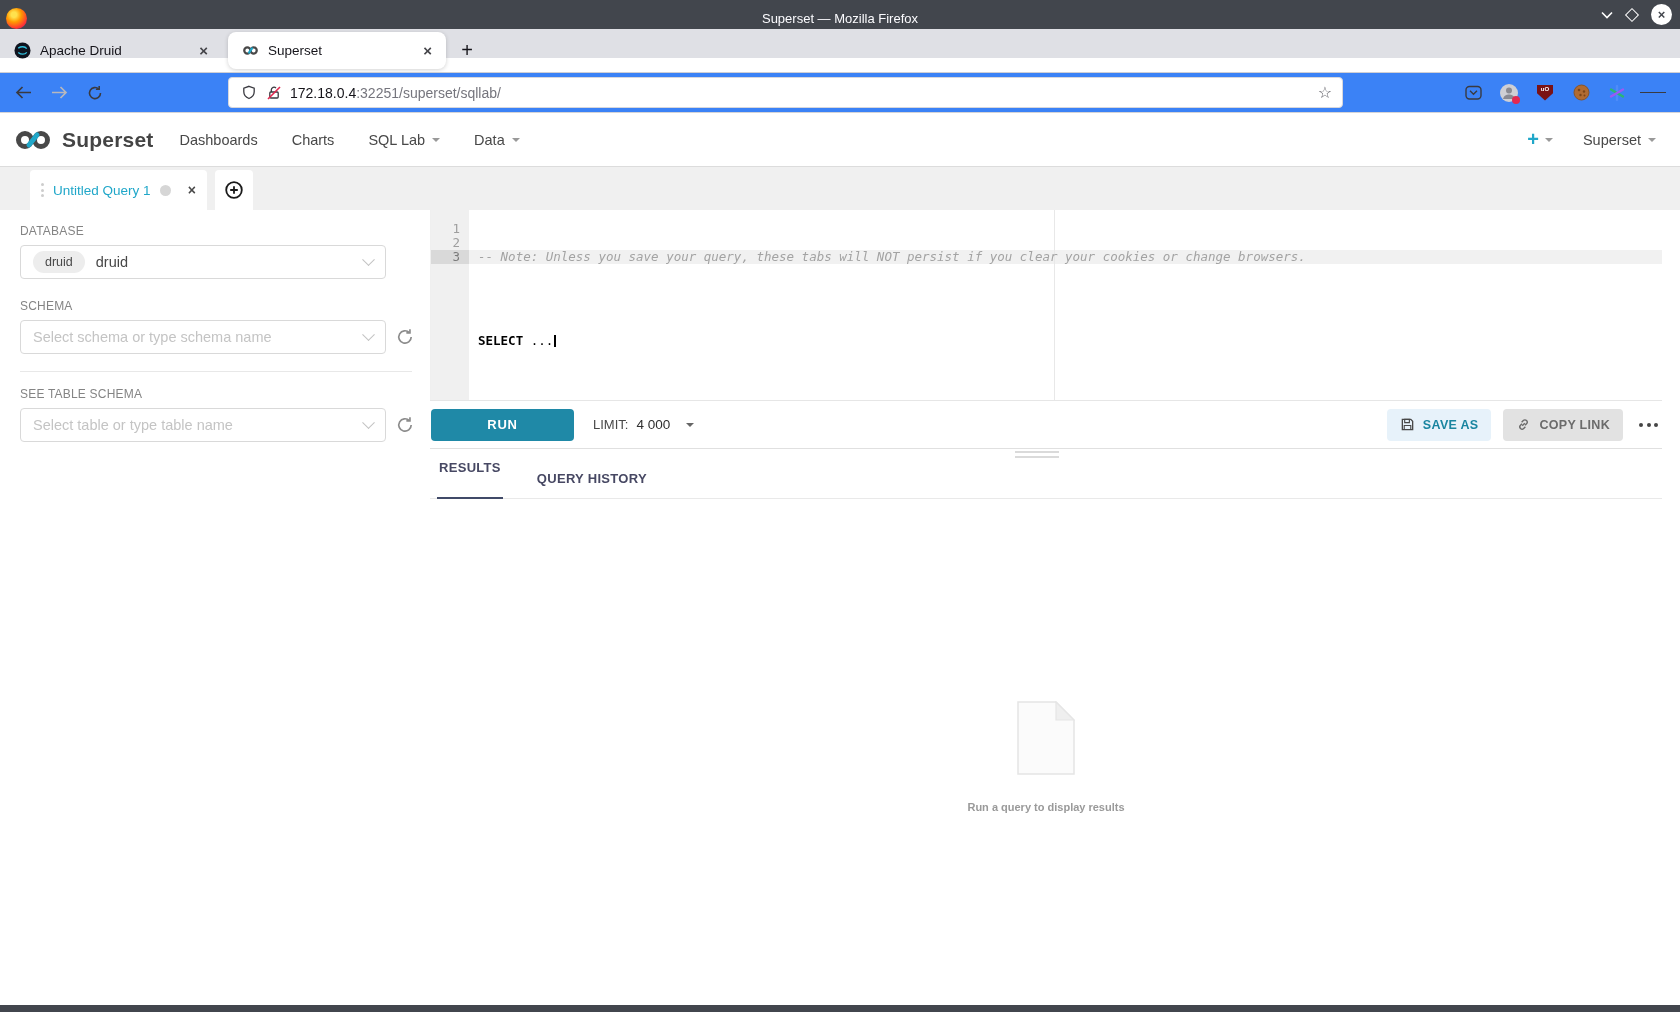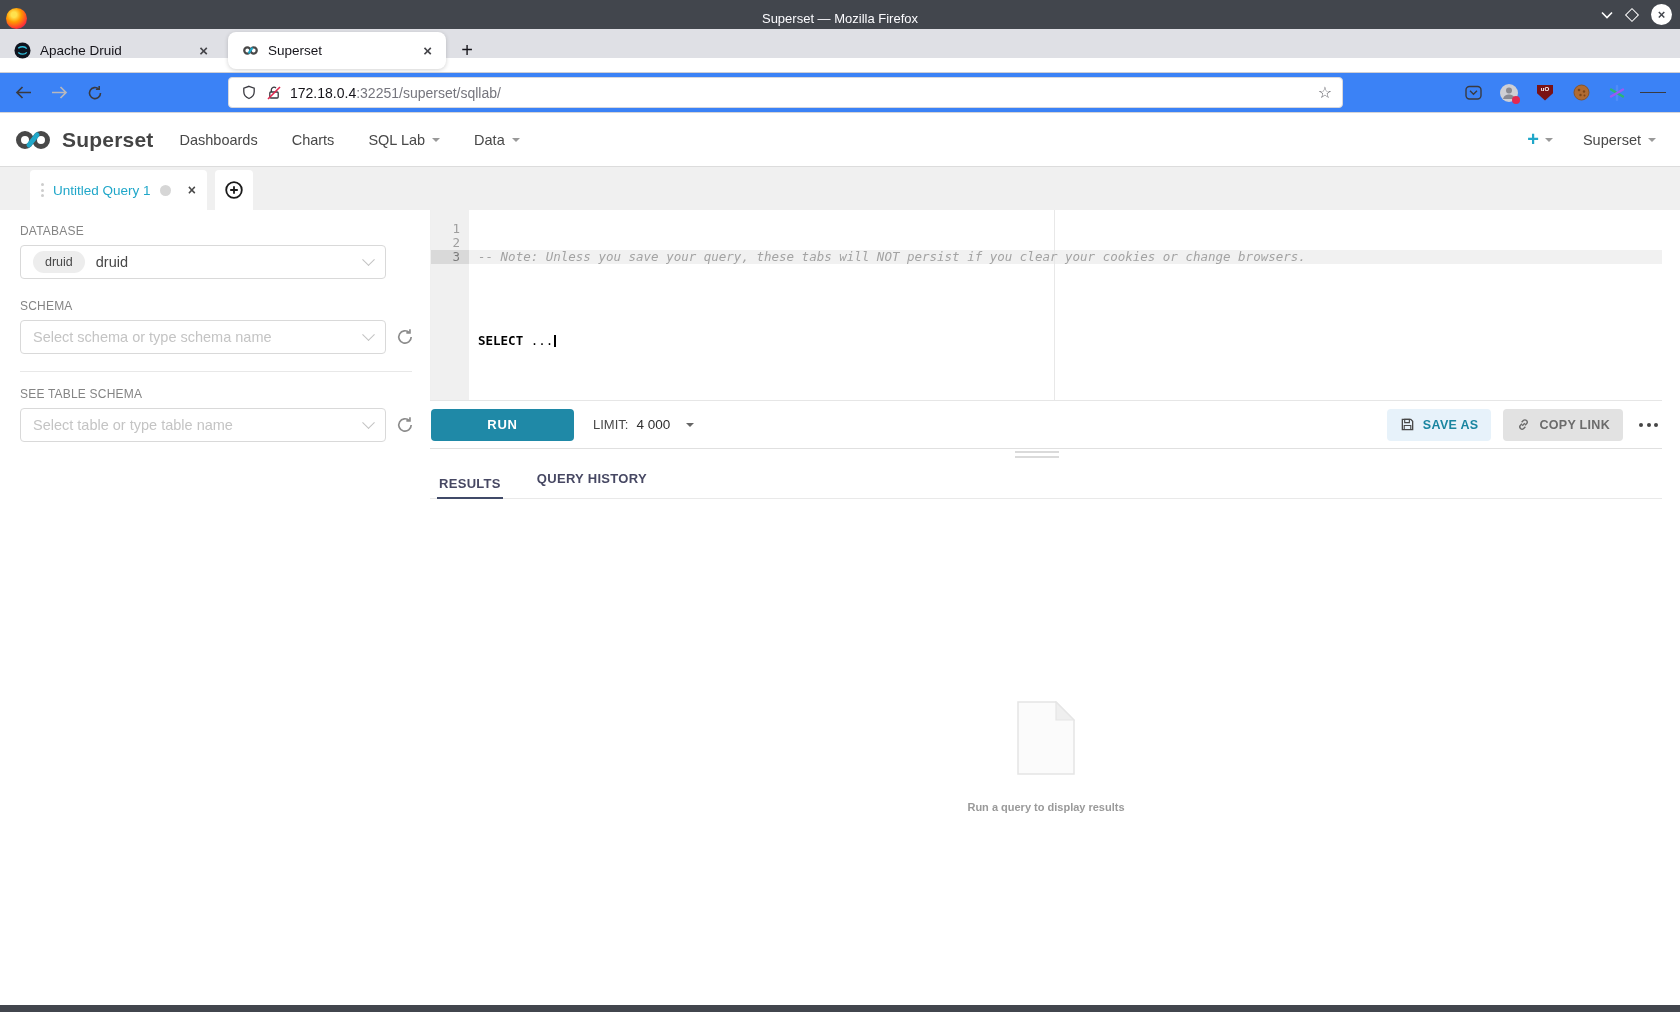--- a/index.html
+++ b/index.html
@@ -120,21 +120,21 @@
   .more-btn i { width:4px; height:4px; border-radius:50%; background:#454545; }
 
   
   .splitter { height:12px; flex:none; position:relative; }
   .handle { position:absolute; left:585px; top:2px; width:44px; }
   .handle i { display:block; height:1.5px; background:#dadada; margin-bottom:3.5px; }
 
   
   .rtabs { height:38px; flex:none; border-bottom:1px solid #e9e9e9; display:flex; align-items:flex-end; gap:32px; padding-left:7px; }
   .rtab { font-size:13px; font-weight:bold; color:#474863; letter-spacing:.3px; padding:0 2px 12px 2px; }
-  .rtab.active { border-bottom:2.5px solid #404a68; margin-bottom:-1px; padding-bottom:6px; }
+  .rtab.active { border-bottom:2.5px solid #404a68; margin-bottom:-1px; padding-bottom:22px; }
 
   
   .empty { flex:1; display:flex; flex-direction:column; align-items:center; justify-content:center; gap:26px; padding-top:10px; }
   .empty-text { font-size:11px; font-weight:bold; color:#9a9a9a; }
 
   svg { display:block; }
 </style>
 </head>
 <body>
 

